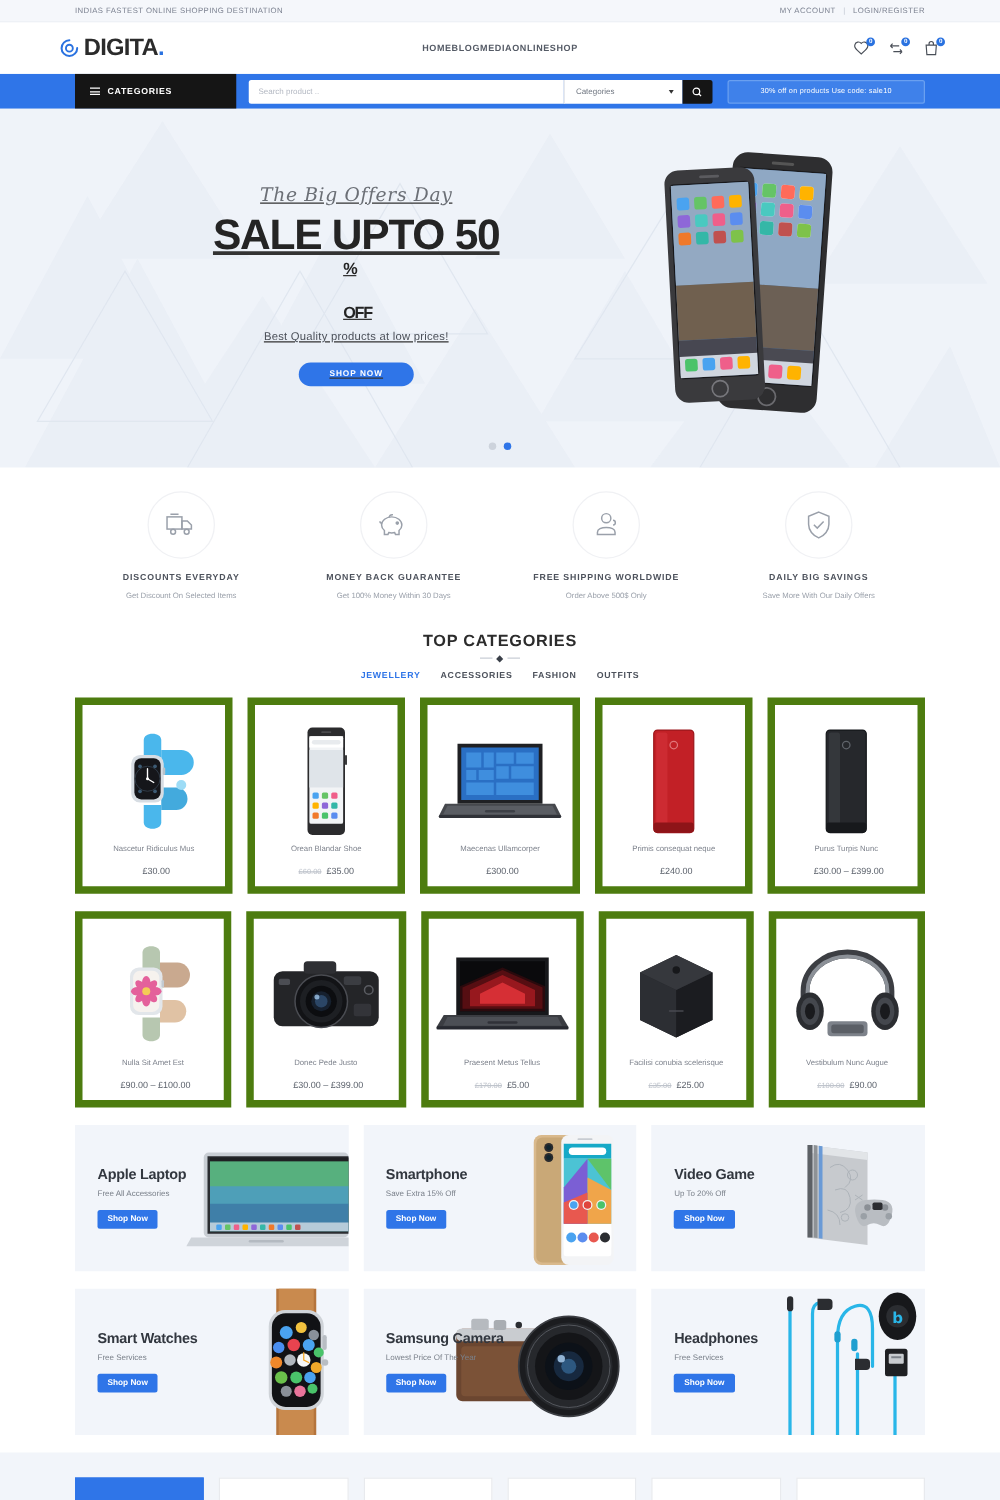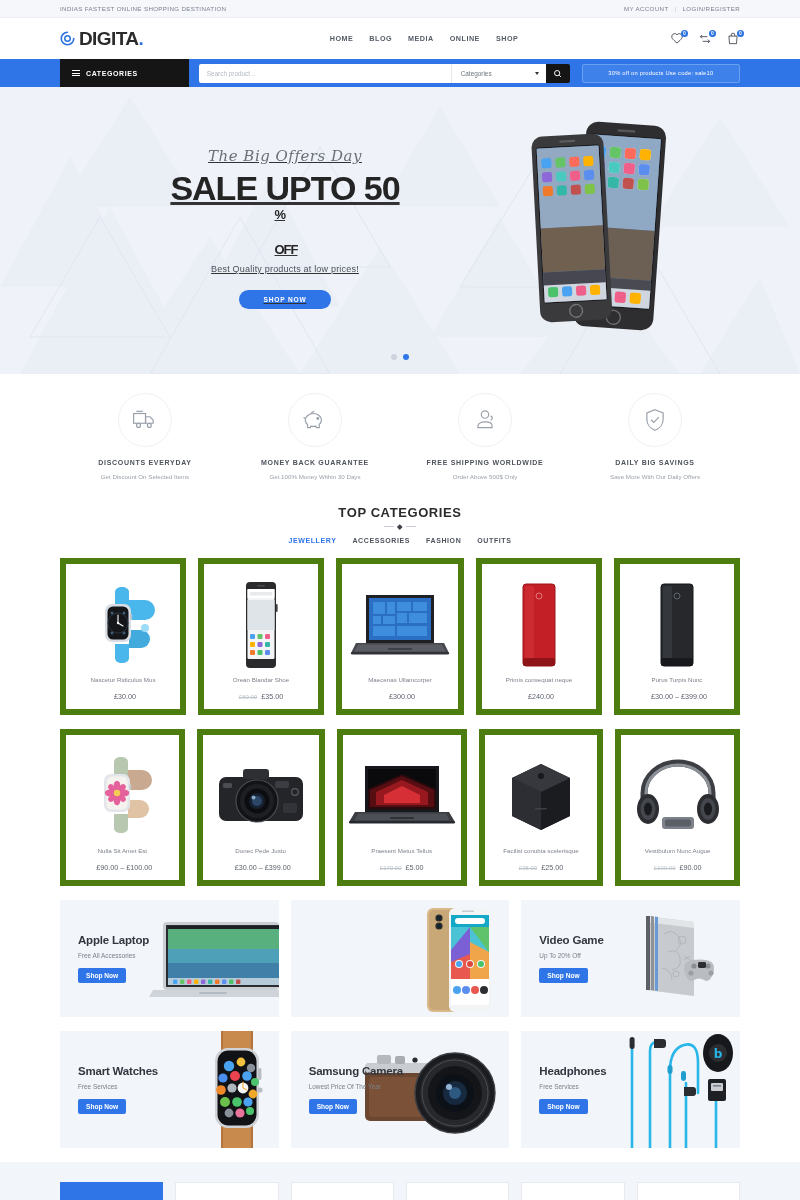--- a/index.html
+++ b/index.html
@@ -17,34 +17,34 @@
     height: 18px; background: #f5f7fb; border-bottom: 1px solid #eceff5;
     display: flex; align-items: center; justify-content: space-between;
     padding: 0 60px; font-size: 6.2px; letter-spacing: .35px; color: #7b8190;
   }
   .topbar .tb-right { display: flex; align-items: center; gap: 6px; }
   .tb-sep { color: #c3c8d2; }
 
   
   .header {
     height: 41px; background:#fff; display: flex; align-items: center;
-    padding: 0 60px; position: relative;
+    padding: 0 48px; position: relative;
   }
   .logo { display: flex; align-items: center; gap: 4px; }
   .logo-mark { width: 15px; height: 15px; position: relative; }
   .logo-text {
     font-size: 19px; font-weight: 700; letter-spacing: -0.6px; color: #2b2b2b;
     line-height: 1;
   }
   .logo-dot { color: #2a72e0; }
 
   .mainnav {
     position: absolute; left: 50%; transform: translateX(-50%);
-    display: flex; gap: 16px; font-size: 7.2px; letter-spacing: .5px;
-    color: #555b66; font-weight: 600; margin-left: 24px;
+    display: flex; gap: 0; font-size: 7.2px; letter-spacing: .5px;
+    color: #555b66; font-weight: 600;
   }
   .mainnav span { cursor: pointer; }
 
   .header-icons {
     margin-left: auto; display: flex; align-items: center; gap: 14px;
   }
   .hicon { position: relative; width: 14px; height: 14px; cursor: pointer; }
   .badge {
     position: absolute; top: -2px; right: -4px;
     background: #2a72e0; color: #fff; font-size: 5px; line-height: 7px;
@@ -745,20 +745,25 @@
             <rect x="80" y="71.5" width="4.4" height="4.4" rx="1" fill="#4ac36a"></rect>
             <rect x="87" y="71.5" width="4.4" height="4.4" rx="1" fill="#c0514f"></rect>
           </g>
           <path d="M4 82h126l4 7H0z" fill="#cfd4da"></path>
           <rect x="50" y="84" width="28" height="2" rx="1" fill="#b4bac1"></rect>
         </svg>
       </div>
     </div>
 
     <div class="promo-card">
+      <div class="promo-txt">
+        <div class="promo-title">Smartphone</div>
+        <div class="promo-sub">Save Extra 15% Off</div>
+        <div class="promo-btn">Shop Now</div>
+      </div>
       <div class="promo-img">
         <svg width="100" height="113" viewBox="0 0 100 113">
           <rect x="18" y="6" width="36" height="104" rx="6" fill="#d9b98c"></rect>
           <rect x="20" y="8" width="32" height="100" rx="5" fill="#c9a877"></rect>
           <circle cx="30" cy="16" r="3.6" fill="#2b2b2d"></circle>
             <circle cx="30" cy="16" r="2" fill="#10252f"></circle>
           <circle cx="30" cy="24" r="3.6" fill="#2b2b2d"></circle>
             <circle cx="30" cy="24" r="2" fill="#10252f"></circle>
           <rect x="40" y="6" width="42" height="104" rx="6" fill="#f3f4f6"></rect>
           <rect x="42" y="13" width="38" height="90" rx="2" fill="#ffffff"></rect>

